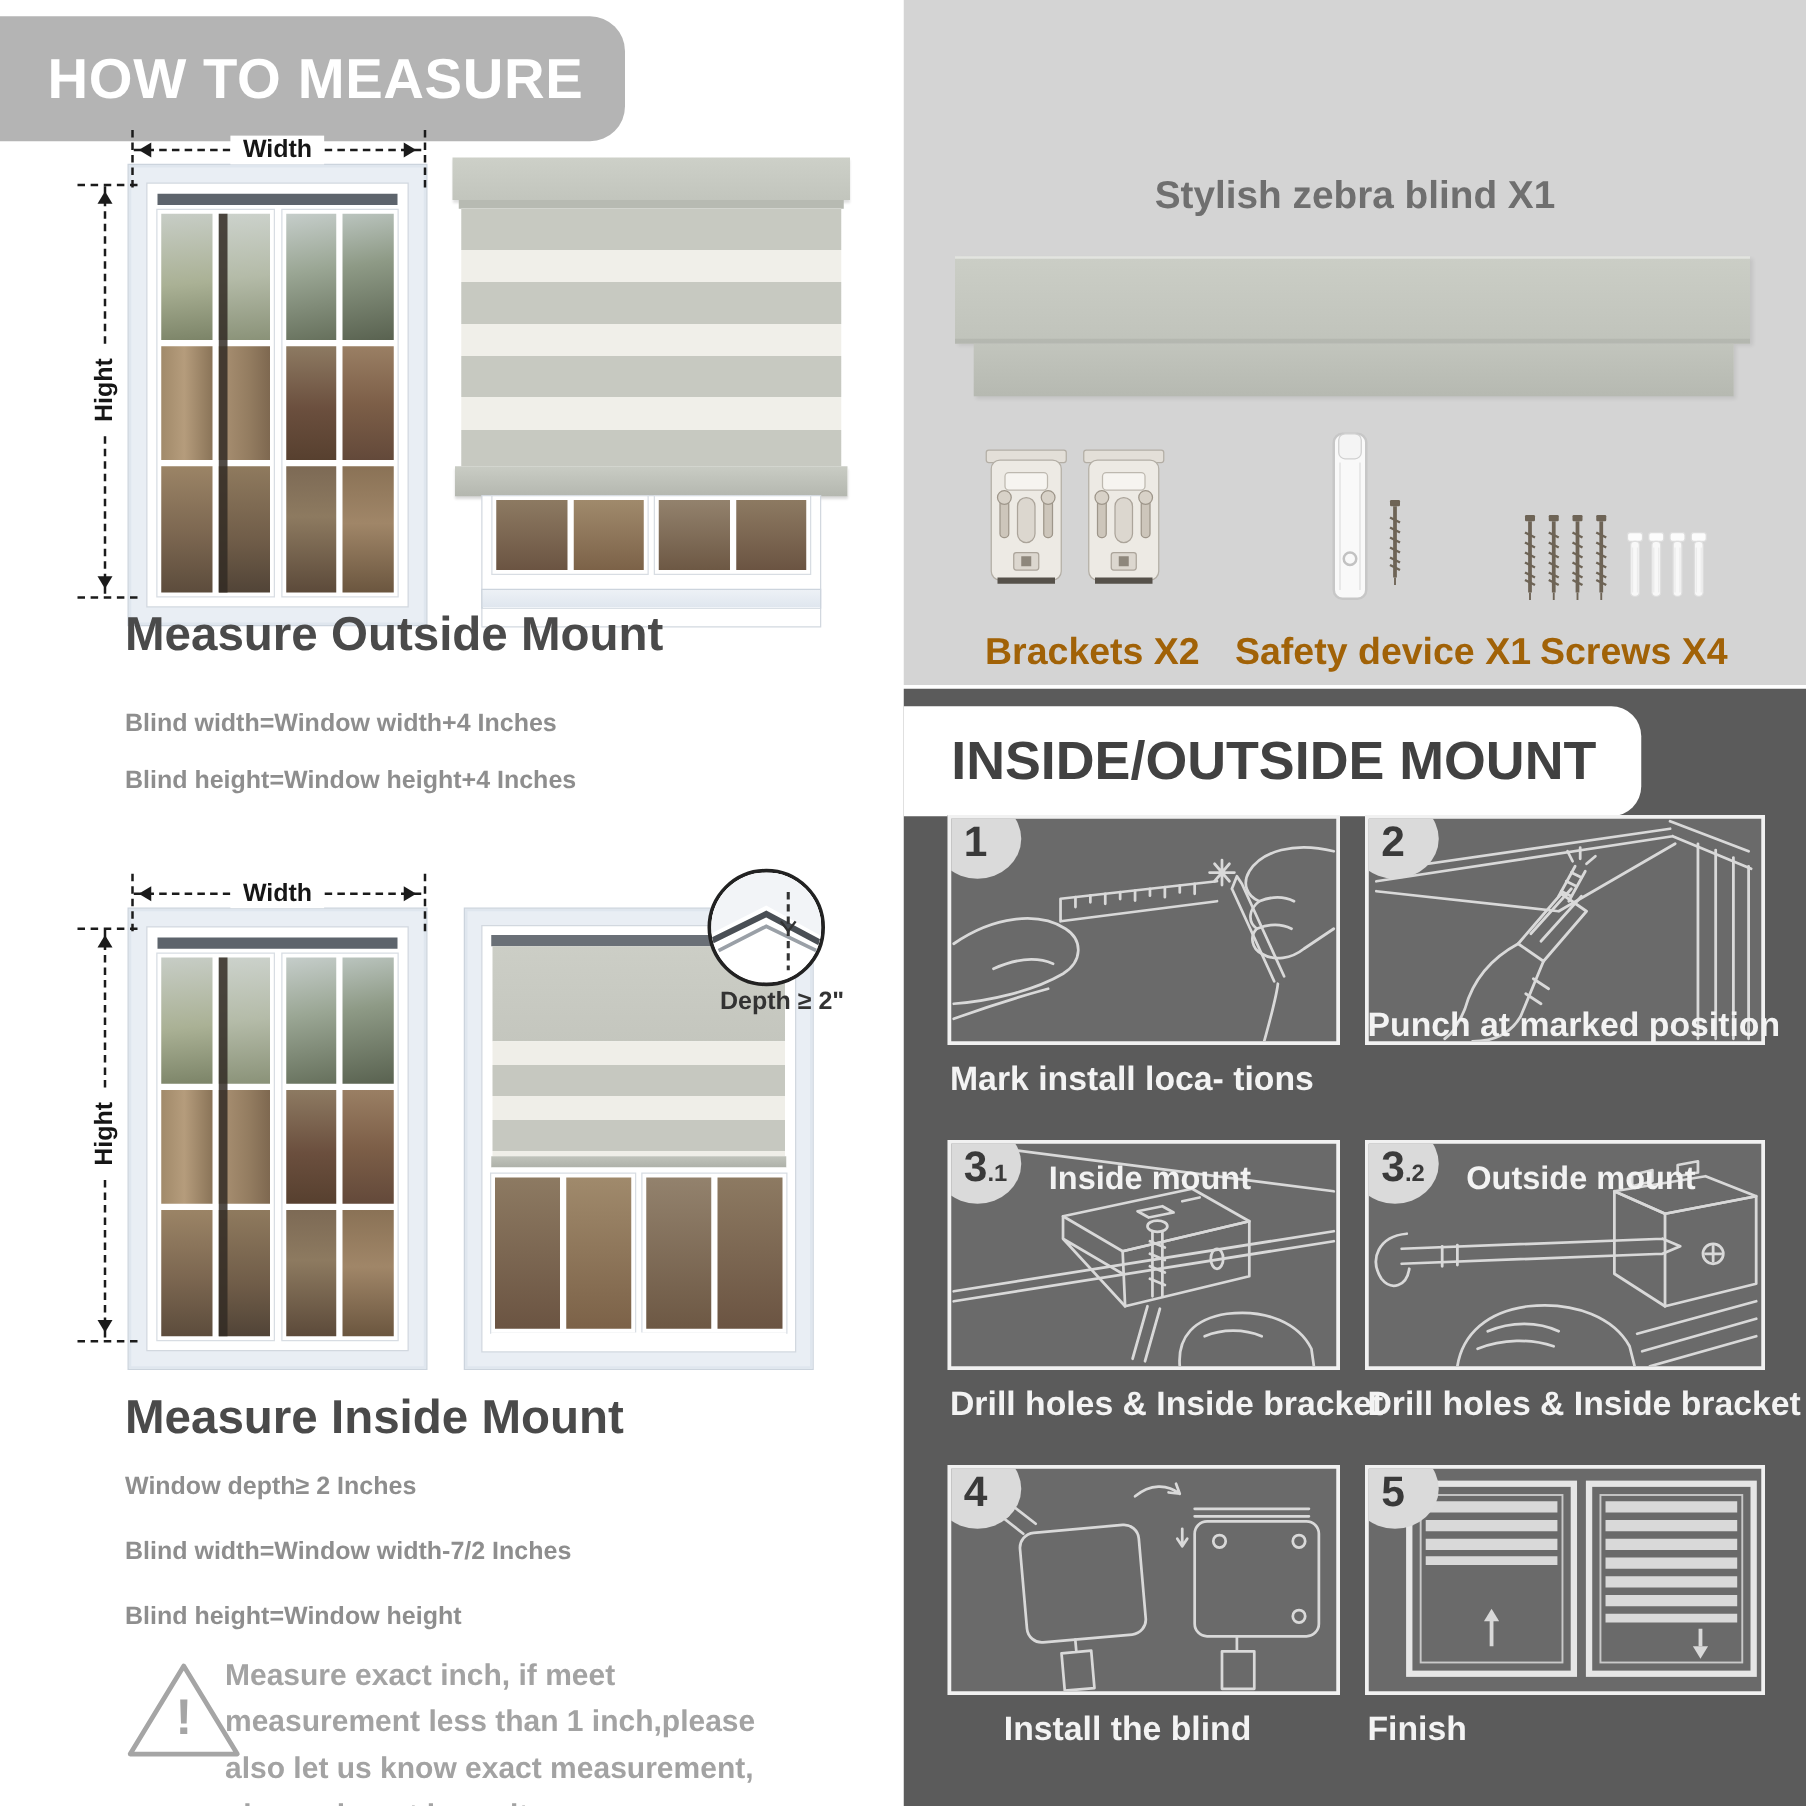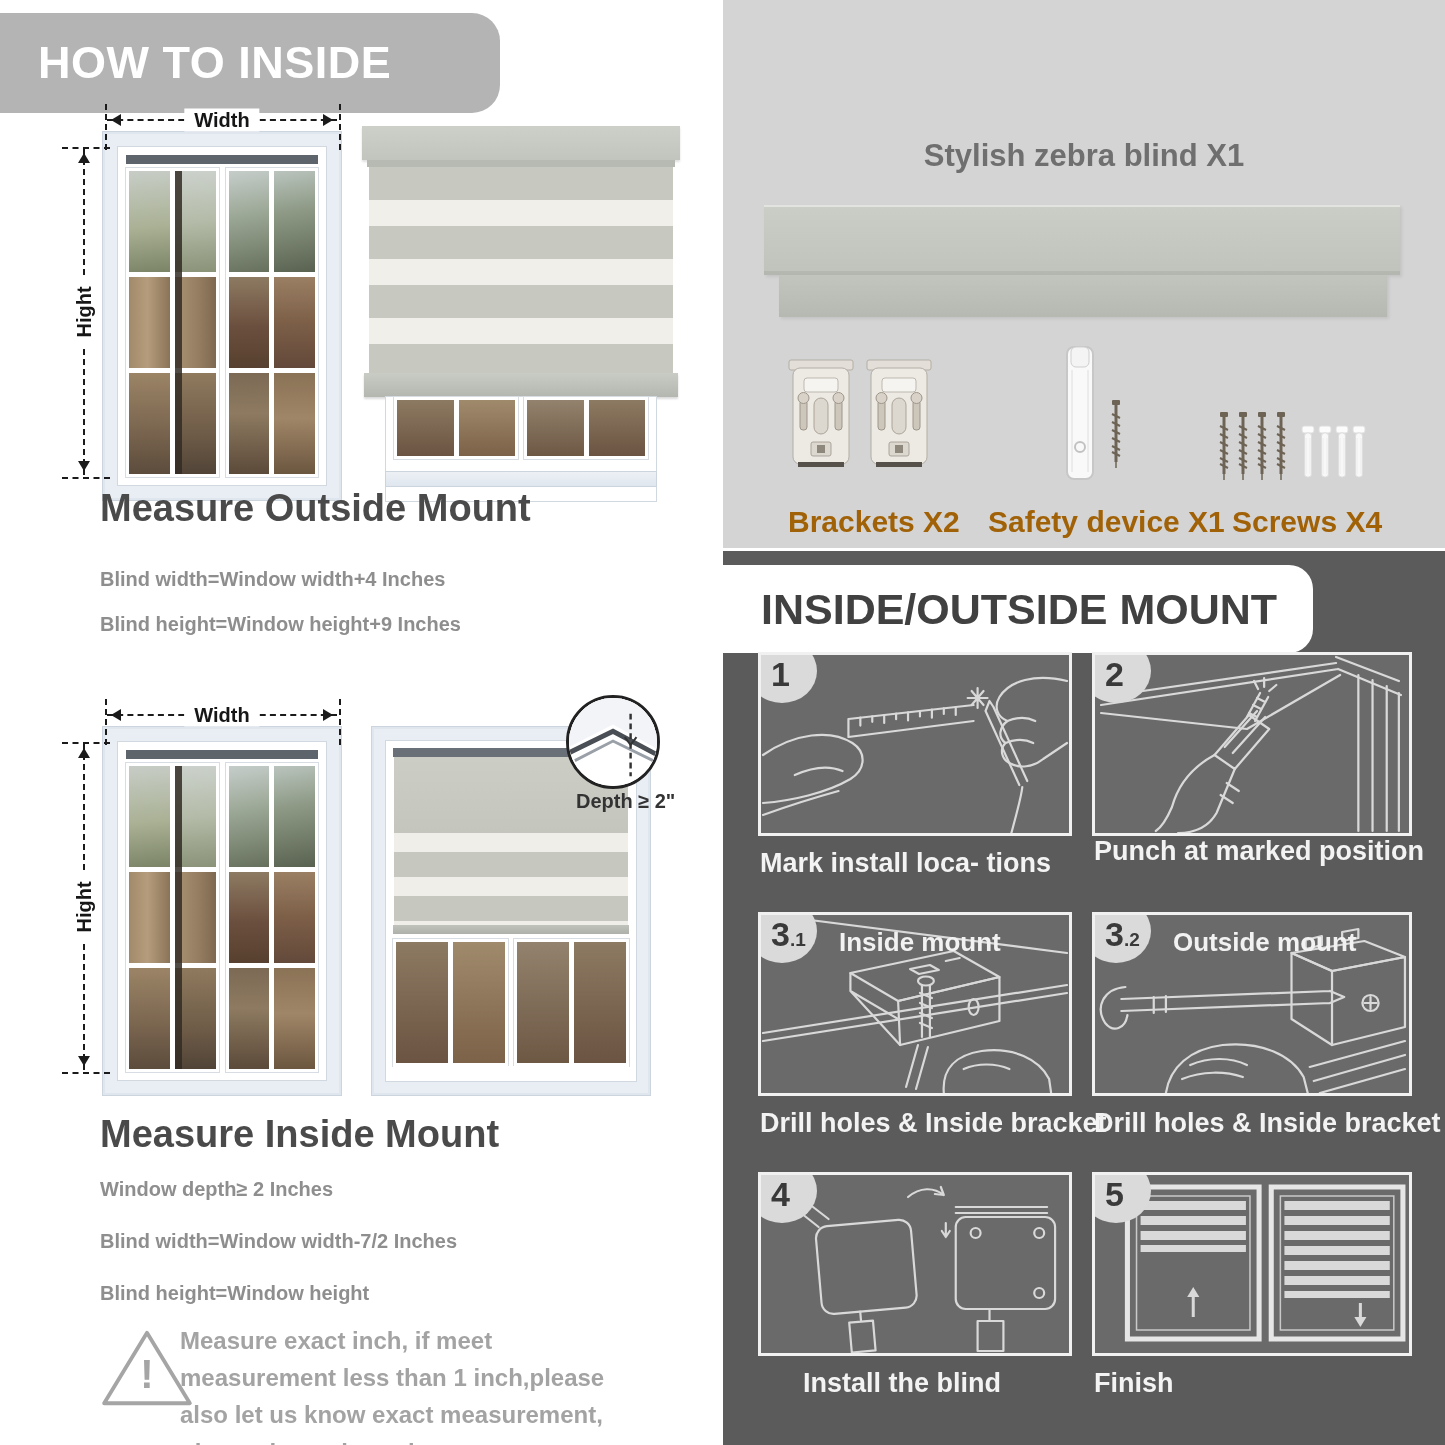--- a/index.html
+++ b/index.html
@@ -148,21 +148,21 @@
       </symbol>
       <symbol id="sym-anchor" viewBox="0 0 16 58">
         <rect x="2" y="2" width="12" height="7" rx="2" fill="#fcfcfc" stroke="#dcdcdc"></rect>
         <rect x="4.5" y="9" width="7" height="44" rx="3" fill="#f8f8f8" stroke="#dedede"></rect>
         <path d="M6,14 L6,50 M10,14 L10,50" stroke="#ececec" stroke-width="1" fill="none"></path>
       </symbol>
     </defs>
   </svg>
 
   <div class="hdr-left">
-    <span>HOW TO INSIDE</span>
+    <span>HOW TO MEASURE</span>
   </div>
 
   <div class="win" style="left:103px;top:132px;">
     <div class="win-in">
       <div class="win-top"></div>
       <div class="sashes">
         <div class="sash s1">
           <div class="pane"></div>
             <div class="pane"></div>
           <div class="pane"></div>
@@ -208,21 +208,21 @@
             <div class="ip ip1"></div>
           </div>
       </div>
       <div class="o-b"></div>
       <div class="o-sill"></div>
     </div>
   </div>
 
   <div class="h2" style="left:100px;top:487px;">Measure Outside Mount</div>
   <div class="sub" style="left:100px;top:568px;">Blind width=Window width+4 Inches</div>
-  <div class="sub" style="left:100px;top:613px;">Blind height=Window height+9 Inches</div>
+  <div class="sub" style="left:100px;top:613px;">Blind height=Window height+4 Inches</div>
 
   <div class="win" style="left:103px;top:727px;">
     <div class="win-in">
       <div class="win-top"></div>
       <div class="sashes">
         <div class="sash s1">
           <div class="pane"></div>
             <div class="pane"></div>
           <div class="pane"></div>
             <div class="pane"></div>
@@ -389,21 +389,21 @@
         <path d="M130,128 l12,8 M124,140 l12,8"></path>
       </g>
     </svg>
     <div class="badge">
         <span class="bt">
           <span>2</span>
           <span class="bs"></span>
         </span>
       </div>
   </div>
-  <div class="caption" style="left:1094px;top:836px;">Punch at  marked position</div>
+  <div class="caption" style="left:1094px;top:805px;">Punch at  marked position</div>
 
   <div class="step" style="left:758px;top:912px;width:314px;height:184px;">
     <svg class="art" viewBox="0 0 310 178" preserveAspectRatio="none">
       <g stroke="#d9d9d9" stroke-width="2.2" fill="none" stroke-linecap="round" stroke-linejoin="round">
         <path d="M2,118 L308,70 M2,126 L308,78"></path>
         <path d="M26,2 L308,38"></path>
         <path d="M90,58 L194,36 L240,62 L138,86 Z"></path>
         <path d="M138,86 L240,62 L240,106 L140,130 Z"></path>
         <path d="M90,58 L90,76 L140,130 M90,76 L138,104"></path>
         <path d="M150,54 l20,-4 l9,5 l-20,4 Z M186,46 l14,-3"></path>

